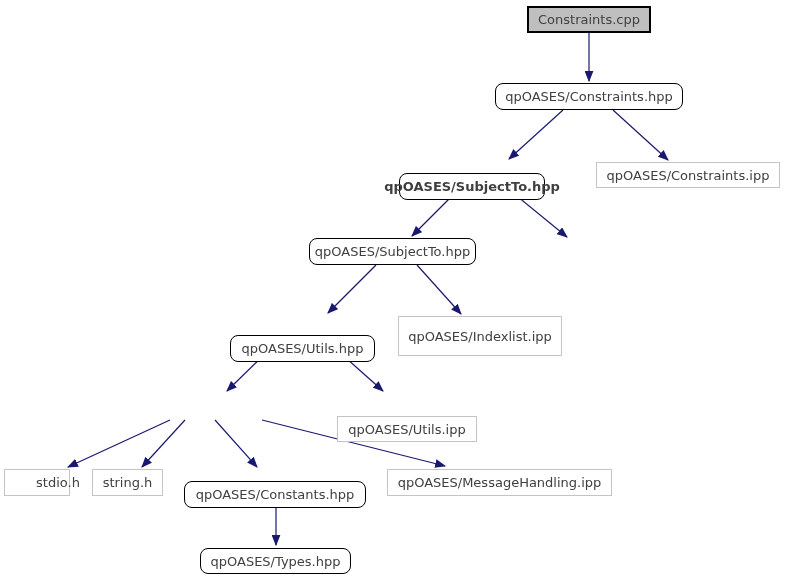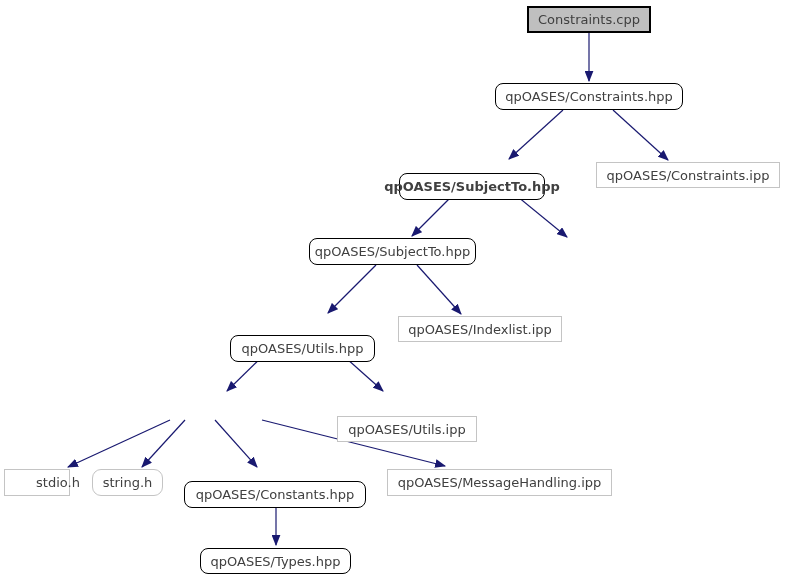--- a/index.html
+++ b/index.html
@@ -76,20 +76,20 @@
       <line x1="262" y1="420" x2="445" y2="466" stroke="#191970" stroke-width="1.2" marker-end="url(#arrow)"></line>
       <line x1="276" y1="496" x2="276" y2="545" stroke="#191970" stroke-width="1.2" marker-end="url(#arrow)"></line>
     </svg>
 
 <div class="node root" style="left: 527px; top: 6px; width: 124px; height: 27px;">Constraints.cpp</div>
     <div class="node link" style="left: 495px; top: 83px; width: 188px; height: 27px;">qpOASES/Constraints.hpp</div>
     <div class="node link" style="left: 399px; top: 173px; width: 146px; height: 27px; font-weight: bold;">qpOASES/SubjectTo.hpp</div>
     <div class="node plain" style="left: 596px; top: 162px; width: 184px; height: 26px;">qpOASES/Constraints.ipp</div>
     <div class="node link" style="left: 309px; top: 238px; width: 167px; height: 27px;">qpOASES/SubjectTo.hpp</div>
     <div class="node link" style="left: 230px; top: 315px; width: 145px; height: 27px; margin-top: 20px;">qpOASES/Utils.hpp</div>
-    <div class="node plain" style="left: 398px; top: 316px; width: 164px; height: 26px;">qpOASES/Indexlist.ipp</div>
+    <div class="node plain" style="left: 398px; top: 316px; width: 164px; height: 40px;">qpOASES/Indexlist.ipp</div>
     <div class="node plain" style="left: 337px; top: 416px; width: 140px; height: 26px;">qpOASES/Utils.ipp</div>
     <div class="node plain" style="left: 4px; top: 469px; width: 66px; height: 27px; padding-left: 42px;">stdio.h</div>
-    <div class="node plain" style="left: 92px; top: 469px; width: 71px; height: 27px; border-radius: 9px;">string.h</div>
+    <div class="node plain" style="left: 92px; top: 469px; width: 71px; height: 27px;">string.h</div>
     <div class="node link" style="left: 184px; top: 469px; width: 182px; height: 27px; margin-top: 12px;">qpOASES/Constants.hpp</div>
     <div class="node plain" style="left: 387px; top: 469px; width: 225px; height: 27px;">qpOASES/MessageHandling.ipp</div>
     <div class="node link" style="left: 200px; top: 548px; width: 151px; height: 26px;">qpOASES/Types.hpp</div>
   </div>
 
 </body></html>

